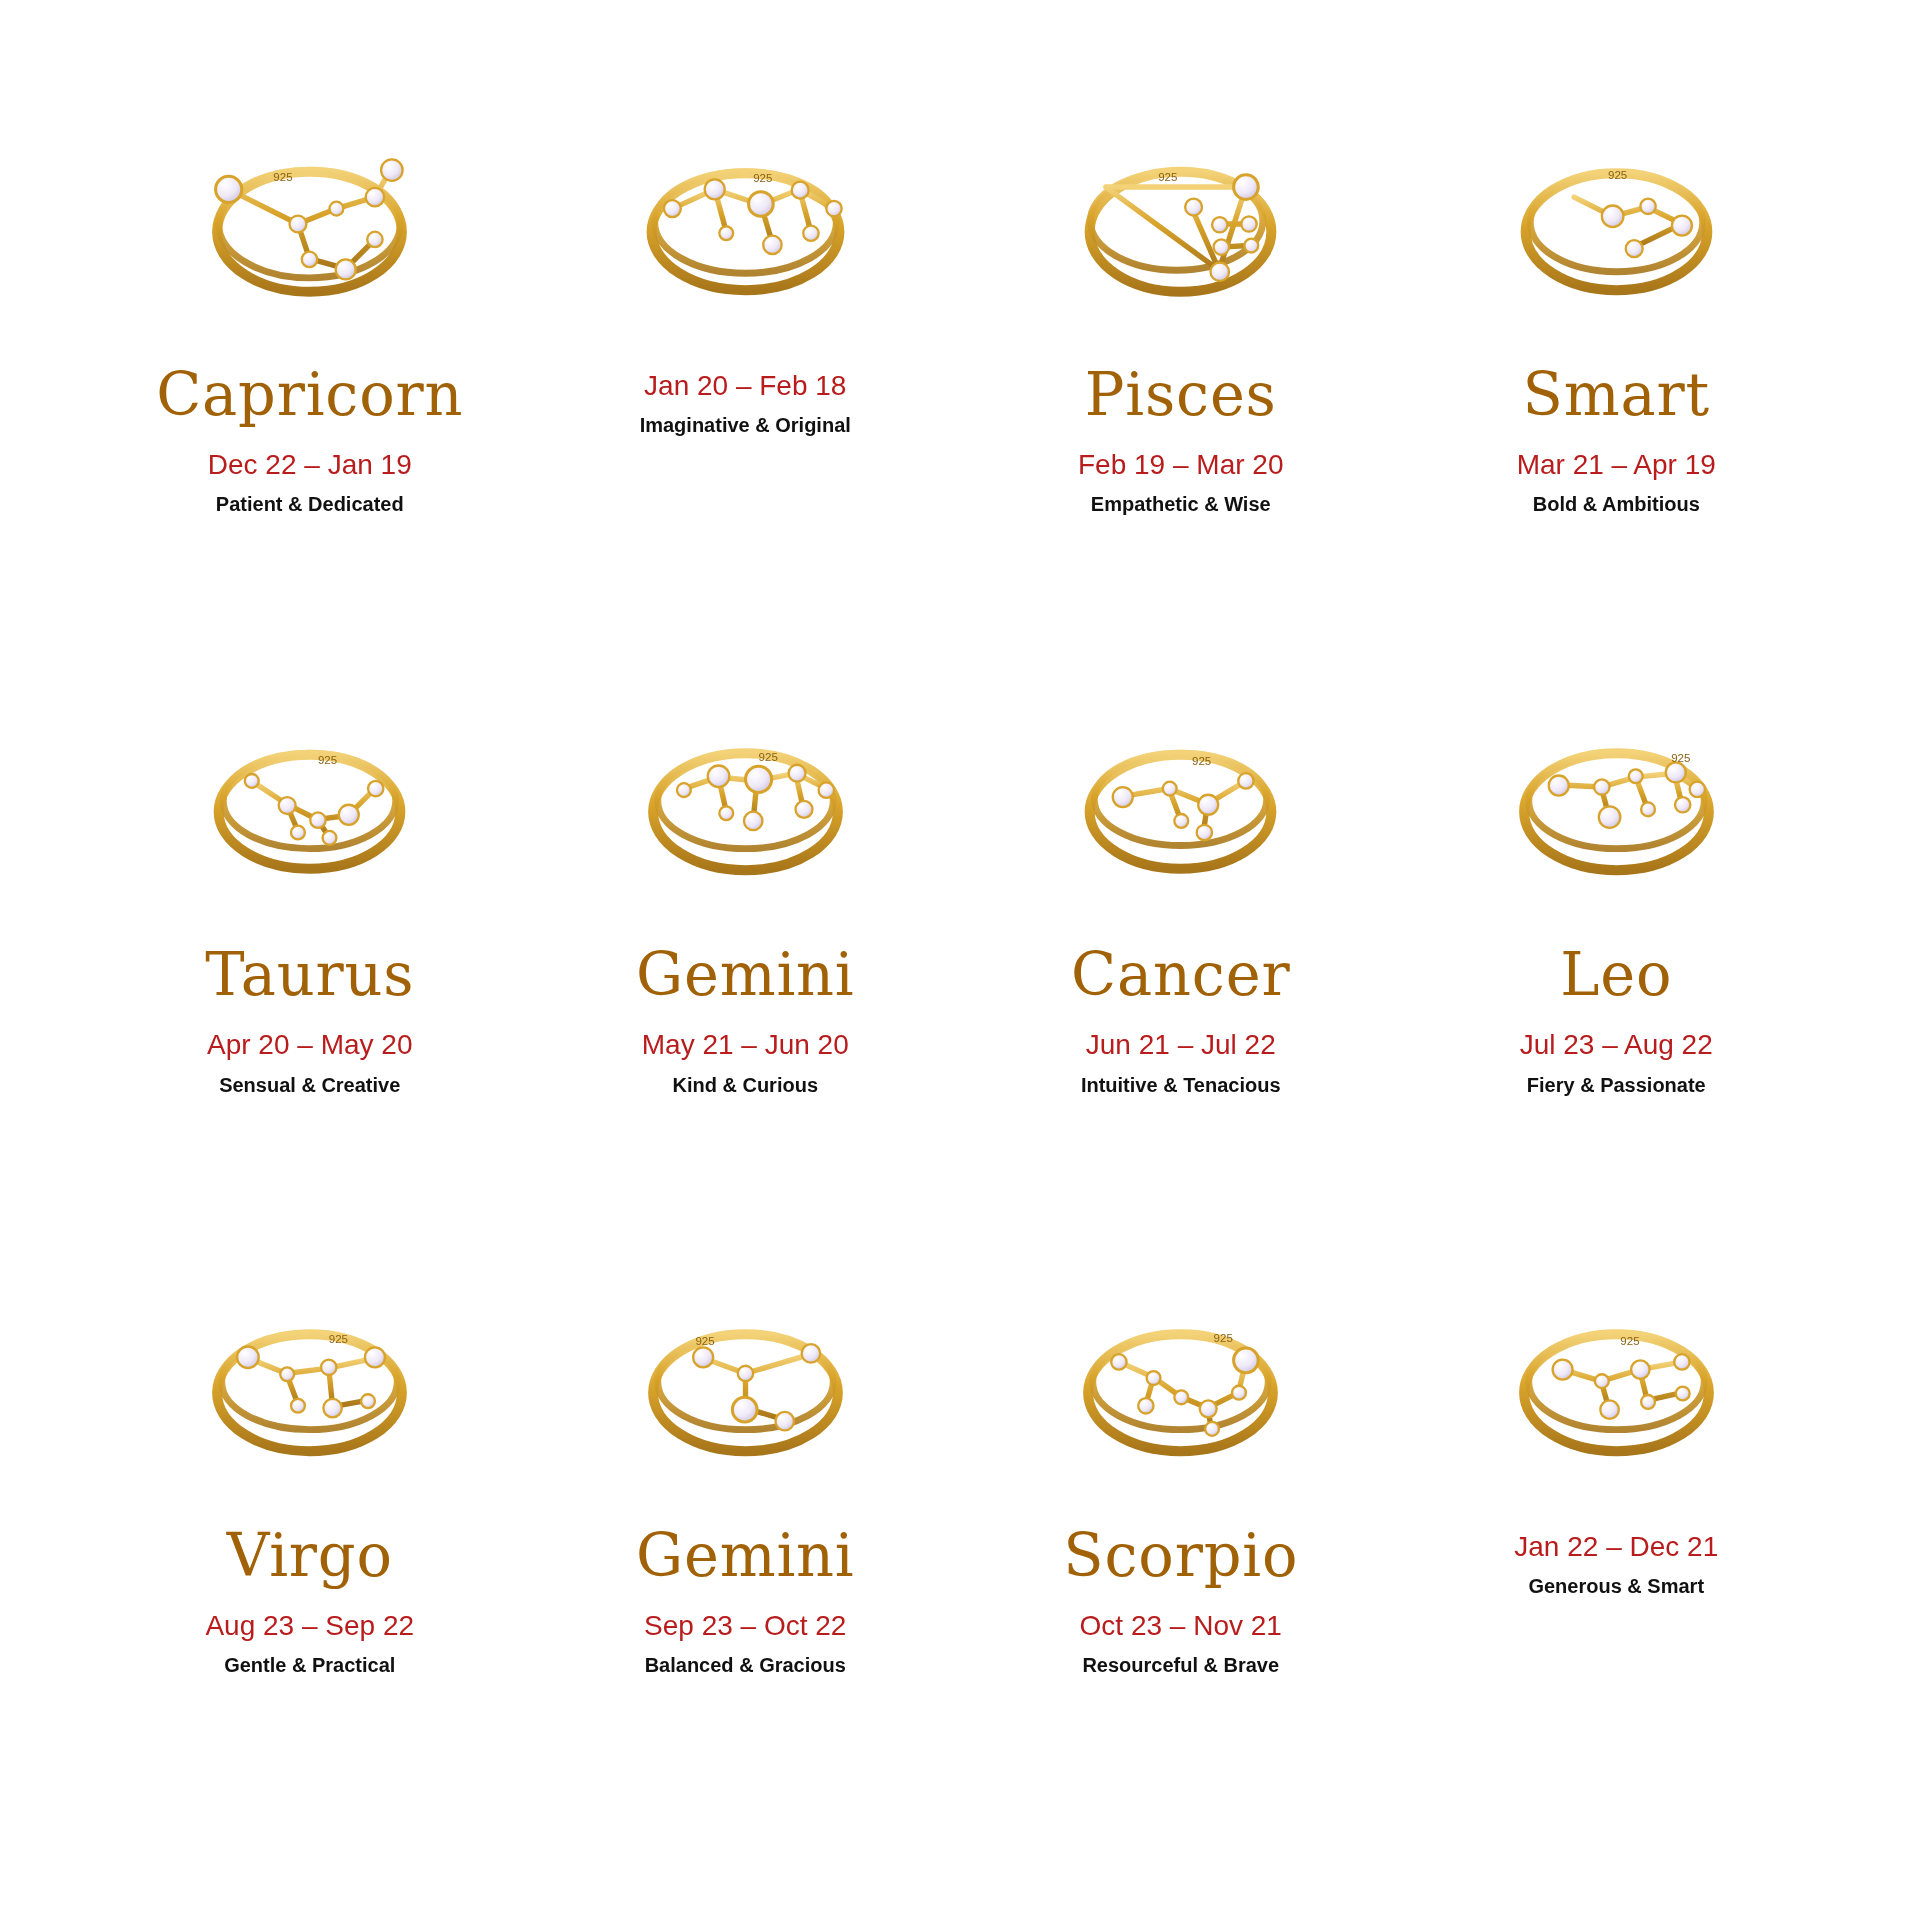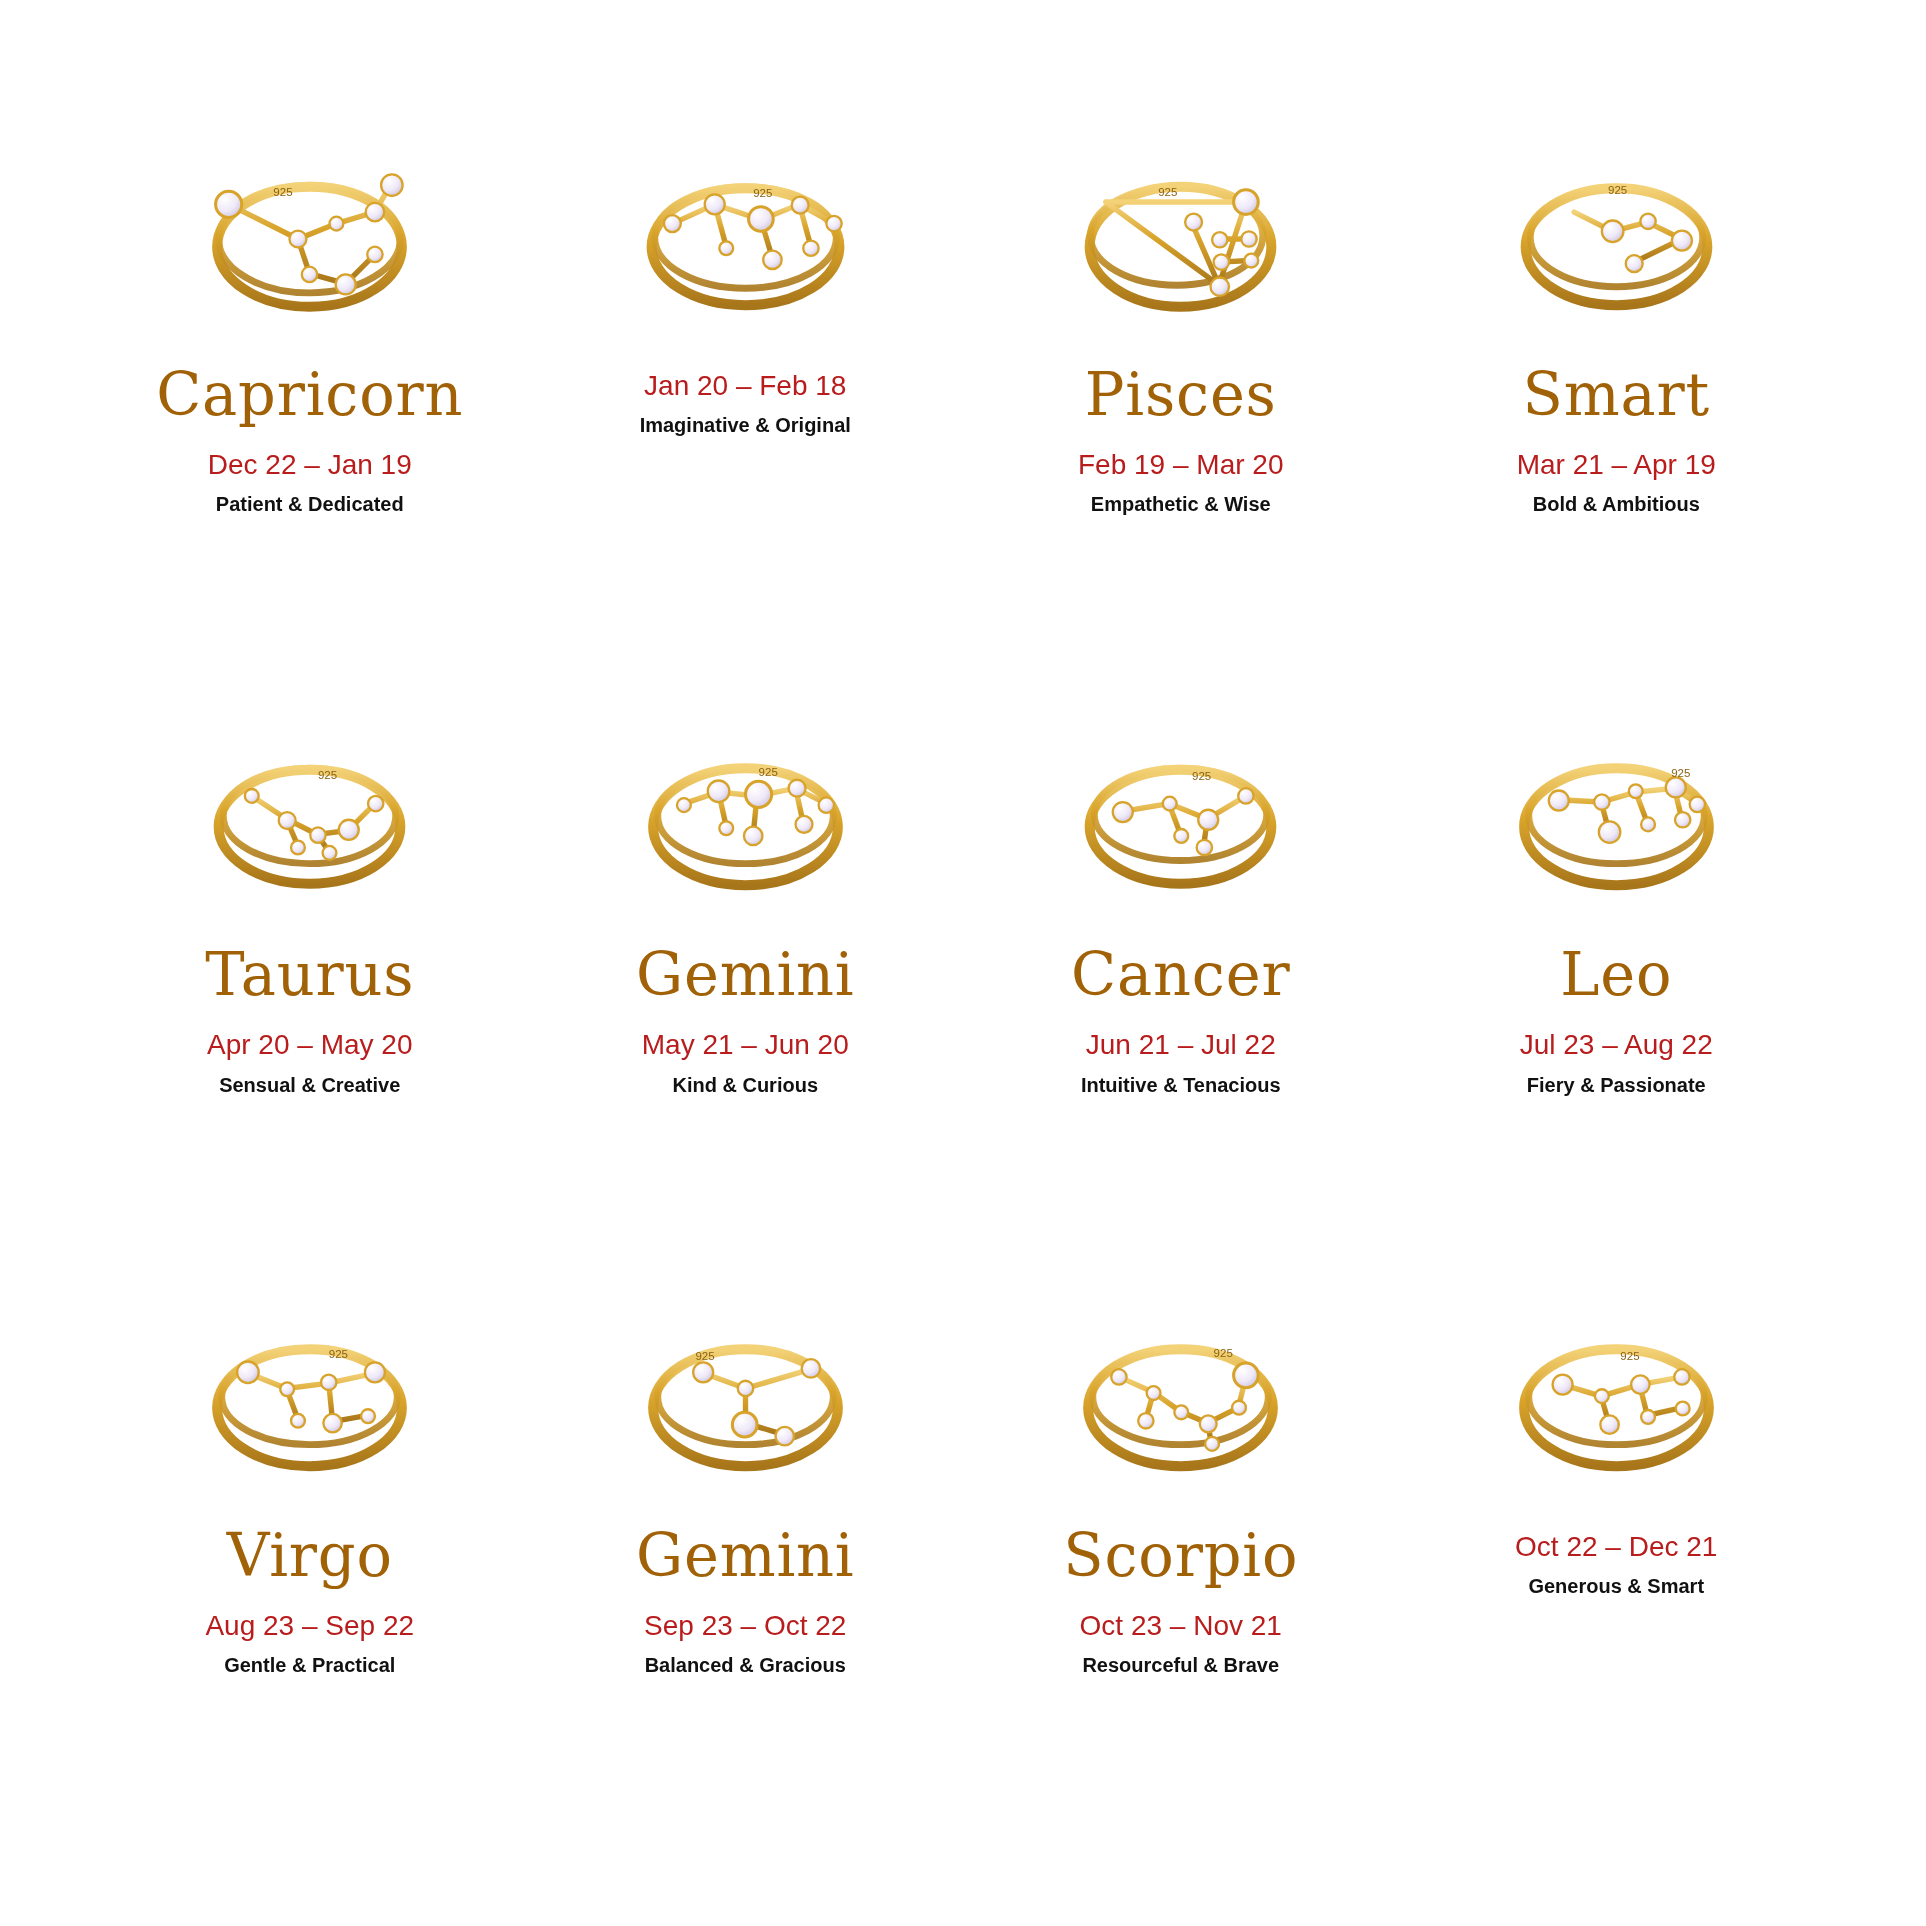--- a/index.html
+++ b/index.html
@@ -26,21 +26,21 @@
   }
   .cell {
     display: flex;
     flex-direction: column;
     align-items: center;
     justify-content: flex-start;
   }
   .ring-wrap {
     height: 231px;
     display: flex;
-    align-items: flex-end;
+    align-items: flex-start;
     justify-content: center;
     width: 100%;
   }
   .ring-svg {
     display: block;
   }
   .sign-name {
     font-family: "DejaVu Serif", serif;
     font-weight: 400;
     font-size: 59px;
@@ -326,18 +326,18 @@
         <circle cx="145" cy="120" r="13" fill="url(#s0)" stroke="#d8a32a" stroke-width="3"></circle>
         <circle cx="196" cy="135" r="9" fill="url(#s0)" stroke="#d8a32a" stroke-width="3"></circle>
         <circle cx="246" cy="120" r="12" fill="url(#s0)" stroke="#d8a32a" stroke-width="3"></circle>
         <circle cx="300" cy="110" r="10" fill="url(#s0)" stroke="#d8a32a" stroke-width="3"></circle>
         <circle cx="206" cy="172" r="12" fill="url(#s0)" stroke="#d8a32a" stroke-width="3"></circle>
         <circle cx="256" cy="162" r="9" fill="url(#s0)" stroke="#d8a32a" stroke-width="3"></circle>
         <circle cx="301" cy="151" r="9" fill="url(#s0)" stroke="#d8a32a" stroke-width="3"></circle>
         <text x="220" y="88" font-size="15" fill="#8a6214" font-family="Liberation Sans, sans-serif">925</text>
       </svg>
     </div>
-    <div class="sign-dates">Oct 22 – Dec 21</div>
+    <div class="sign-dates">Jan 22 – Dec 21</div>
     <div class="sign-traits">Generous &amp; Smart</div>
   </div>
 
 </div>
 
 
 </body></html>

